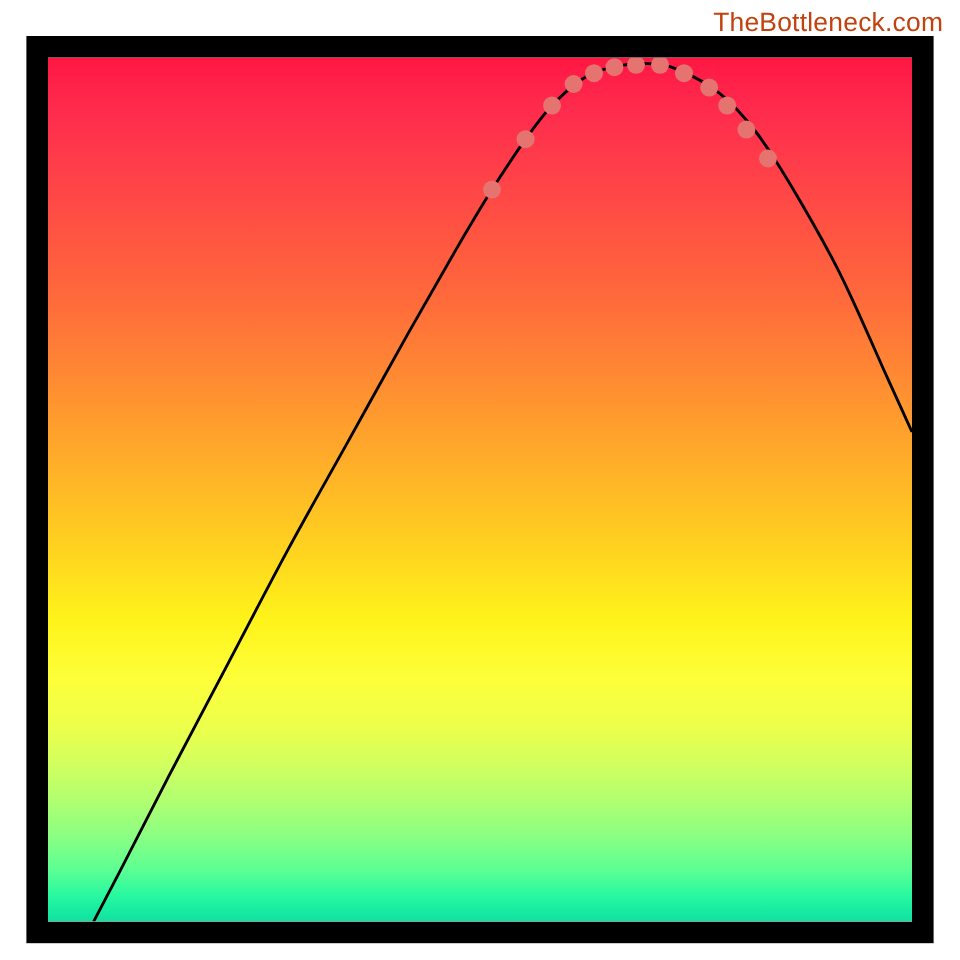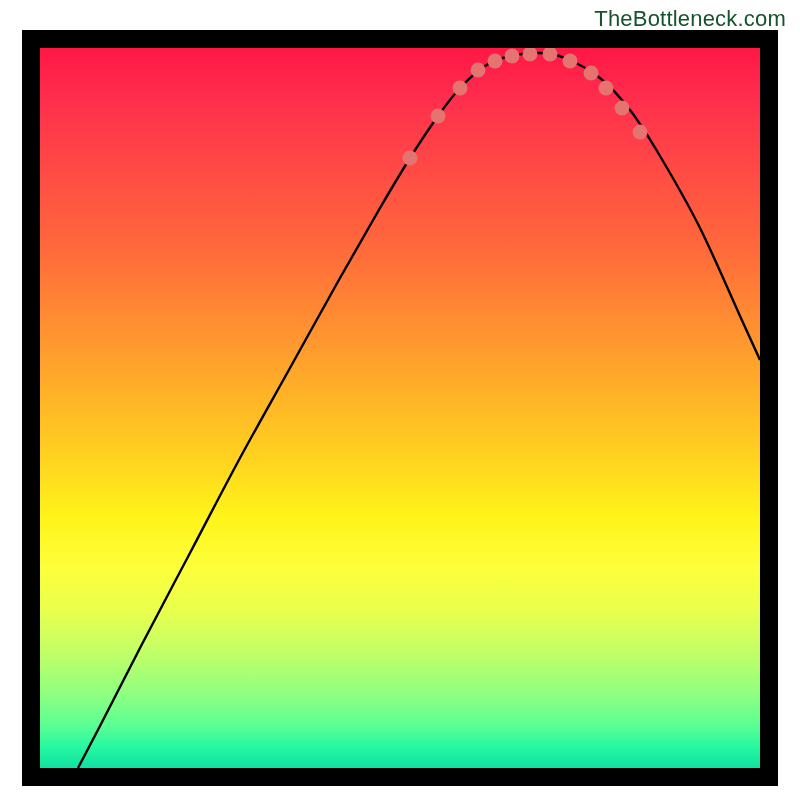--- a/index.html
+++ b/index.html
@@ -15,21 +15,21 @@
     position: relative;
     width: 800px;
     height: 800px;
   }
   .watermark {
     position: absolute;
     top: 6px;
     right: 14px;
     font-family: Arial, Helvetica, sans-serif;
     font-size: 22px;
-    color: #14532d;
+    color: #c2410c;
     font-weight: 500;
     letter-spacing: 0.2px;
     z-index: 5;
   }
   .plot-frame {
     position: absolute;
     left: 22px;
     top: 30px;
     width: 756px;
     height: 756px;

